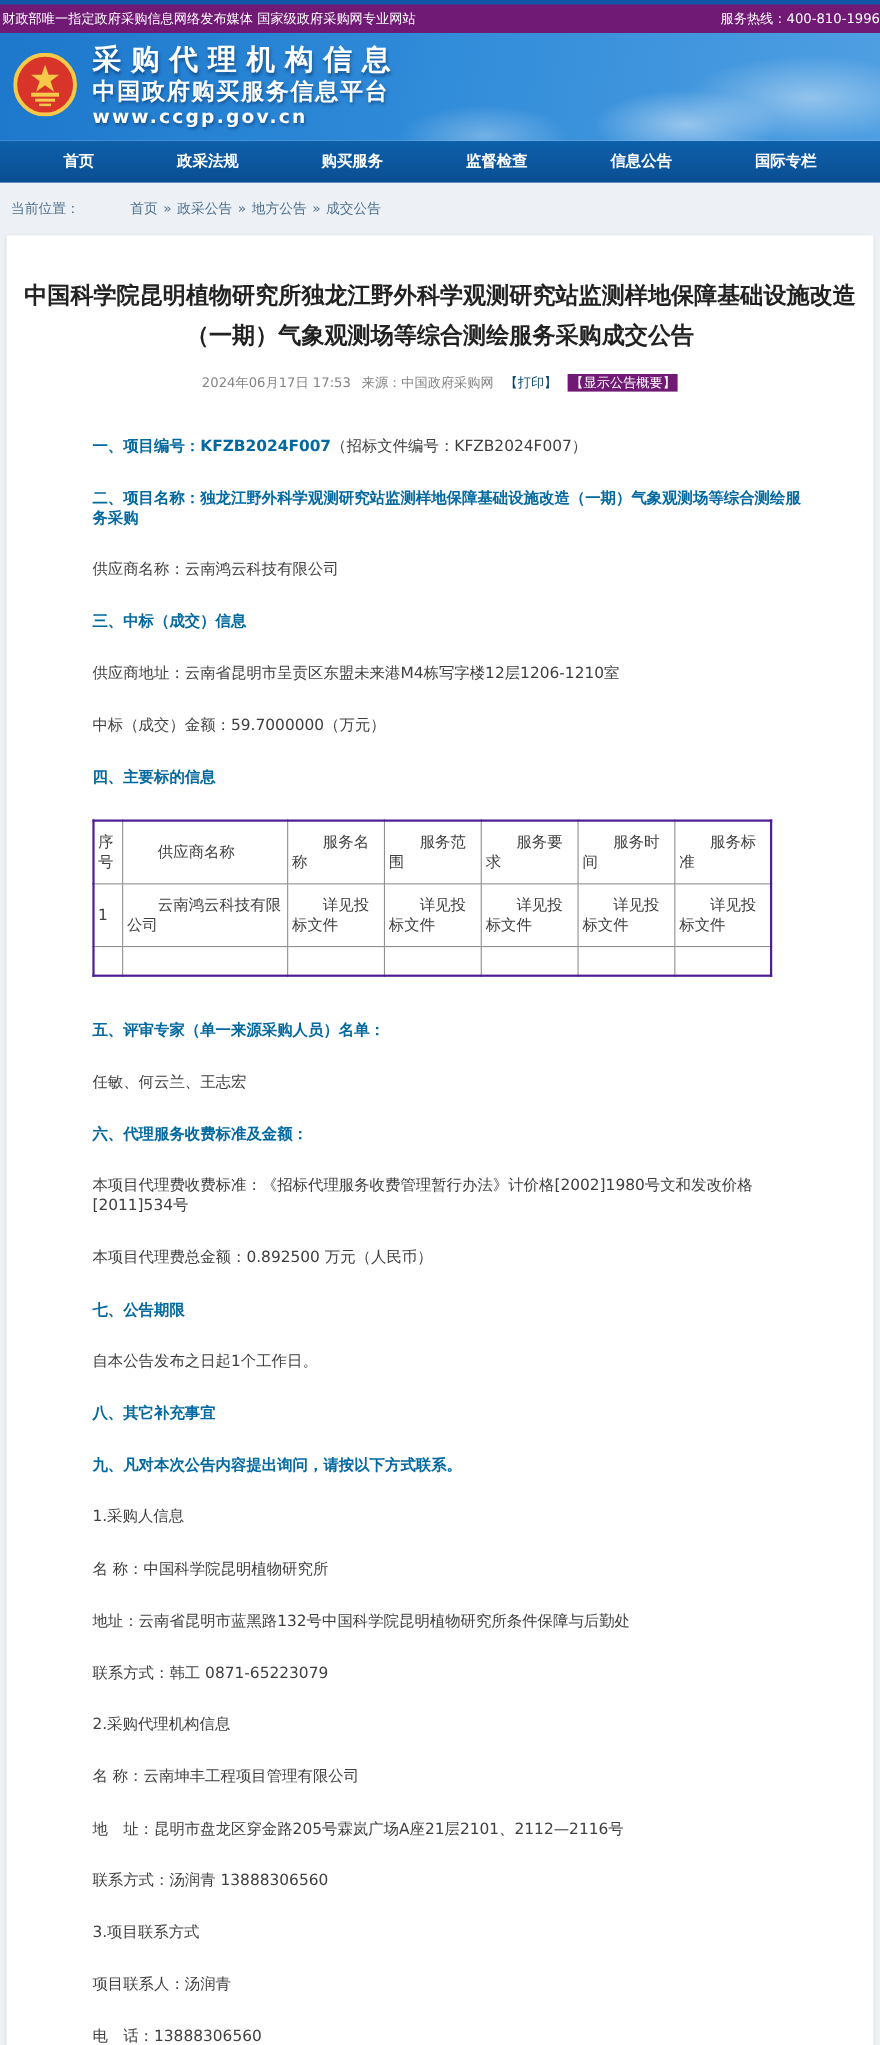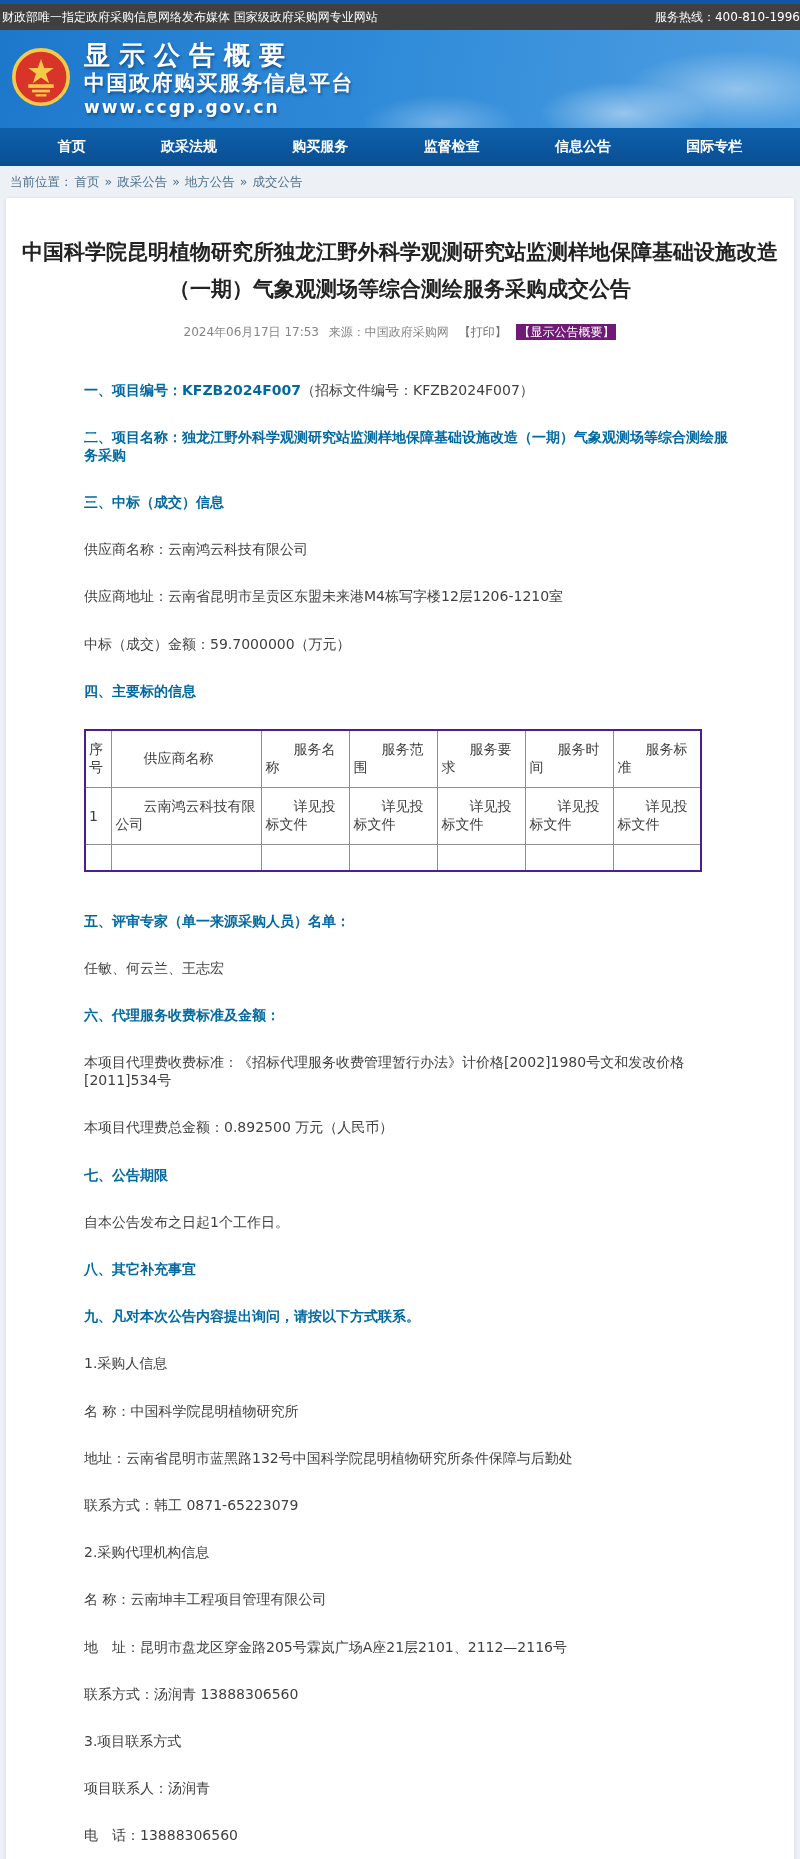--- a/index.html
+++ b/index.html
@@ -3,21 +3,21 @@
 <meta charset="utf-8">
 <style>
   * { margin:0; padding:0; box-sizing:border-box; }
   html,body { width:800px; }
   body {
     font-family:"DejaVu Sans","Liberation Sans",sans-serif;
     background:#edf1f5; color:#333; width:800px; min-height:1859px;
   }
   
   .topbar{
-    background:#404040; border-top:4px solid #0f57a6; height:30px;
+    background:#701a75; border-top:4px solid #0f57a6; height:30px;
     display:flex; align-items:center; justify-content:space-between;
     color:#fff; font-size:12px; padding:0 0 0 2px; overflow:hidden; white-space:nowrap;
   }
   
   .banner{
     height:98px; position:relative; overflow:hidden;
     background:
       radial-gradient(120px 45px at 78% 85%, rgba(255,255,255,.45), rgba(255,255,255,0) 70%),
       radial-gradient(160px 55px at 92% 60%, rgba(255,255,255,.40), rgba(255,255,255,0) 70%),
       radial-gradient(110px 40px at 55% 95%, rgba(255,255,255,.30), rgba(255,255,255,0) 70%),
@@ -29,36 +29,36 @@
   .site-name{ font-size:26px; font-weight:bold; letter-spacing:9px; line-height:1.15;}
   .site-sub { font-size:21px; font-weight:bold; letter-spacing:1.5px; line-height:1.2;}
   .site-url { font-size:17px; font-weight:bold; letter-spacing:2px; }
   
   .nav{
     height:38px; background:linear-gradient(#0e60ab,#0a4e92);
     display:flex; align-items:center; justify-content:space-around; padding:0 20px;
   }
   .nav a{ color:#fff; font-size:14px; font-weight:bold; text-decoration:none; }
   
-  .breadcrumb{ height:32px; display:flex; align-items:center; padding-left:10px;
-    font-size:12.5px; color:#50718f; }
+  .breadcrumb{ height:48px; display:flex; align-items:center; padding-left:10px;
+    font-size:12.5px; color:#50718f;gap:44px; }
   .breadcrumb a{ color:#50718f; text-decoration:none; margin:0 2px;}
   .breadcrumb .sep{ margin:0 3px; color:#50718f;}
   .crumb:last-child .sep{ display:none; }
   
   .card{
     background:#fff; margin:0 6px; box-shadow:0 1px 4px rgba(0,0,0,.12);
     padding:36px 0 82px 0;
   }
   .article-title{
     font-size:21px; font-weight:bold; color:#222; text-align:center;
     line-height:1.75; padding:0 14px; margin-bottom:16px;
   }
   .meta{ text-align:center; font-size:12px; color:#848484; margin-bottom:40px;}
-  .meta .print{ color:#737373; cursor:pointer; margin-left:6px; text-decoration:none;font-family:Liberation Mono, monospace;}
+  .meta .print{ color:#0c4a6e; cursor:pointer; margin-left:6px; text-decoration:none;font-family:Liberation Mono, monospace;}
   .meta .badge{
     background:#701a75; color:#fff; padding:1px 2px; margin-left:6px; cursor:pointer;
   }
   .body{ padding:0 55px 0 78px; }
   .blk{ font-size:14px; color:#3f3f3f; line-height:1.3; margin-bottom:29px; }
   .blk-h .blk-text{ font-weight:bold; color:#0369a1; }
   .blk-rest{ font-weight:normal; color:#3f3f3f; }
   
   table.items{
     border-collapse:collapse; border:2px solid #4c1d95; margin:0 0 40px 0;
@@ -83,21 +83,21 @@
   <span class="emblem">
     <svg width="58" height="58" viewBox="0 0 64 64" aria-hidden="true">
       <circle cx="32" cy="32" r="30" fill="#d8342a" stroke="#f7c948" stroke-width="4"></circle>
       <polygon fill="#f7c948" points="32,12 35.5,22 46,22 37.5,28.5 41,39 32,32.5 23,39 26.5,28.5 18,22 28.5,22"></polygon>
       <rect x="18" y="40" width="28" height="4" fill="#f7c948"></rect>
       <rect x="22" y="46" width="20" height="3" fill="#f7c948"></rect>
       <rect x="26" y="51" width="12" height="2.5" fill="#f7c948"></rect>
     </svg>
   </span>
   <div class="banner-text">
-    <div class="site-name">显示公告概要</div>
+    <div class="site-name">采购代理机构信息</div>
     <div class="site-sub">中国政府购买服务信息平台</div>
     <div class="site-url">www.ccgp.gov.cn</div>
   </div>
 </div>
 
 <div class="nav">
 
 <a href="#" class="nav-item">首页</a>
     <a href="#" class="nav-item">政采法规</a>
     <a href="#" class="nav-item">购买服务</a>
@@ -127,23 +127,23 @@
   </div>
 
   <div class="body">
 
     <div>
 
         <div class="blk blk-h"><span class="blk-text">一、项目编号：KFZB2024F007</span><span class="blk-rest">（招标文件编号：KFZB2024F007）</span></div>
 
         <div class="blk blk-h"><span class="blk-text">二、项目名称：独龙江野外科学观测研究站监测样地保障基础设施改造（一期）气象观测场等综合测绘服务采购</span><span class="blk-rest"></span></div>
 
+        <div class="blk blk-p"><span class="blk-text">供应商名称：云南鸿云科技有限公司</span><span class="blk-rest"></span></div>
+
         <div class="blk blk-h"><span class="blk-text">三、中标（成交）信息</span><span class="blk-rest"></span></div>
-
-        <div class="blk blk-p"><span class="blk-text">供应商名称：云南鸿云科技有限公司</span><span class="blk-rest"></span></div>
 
         <div class="blk blk-p"><span class="blk-text">供应商地址：云南省昆明市呈贡区东盟未来港M4栋写字楼12层1206-1210室</span><span class="blk-rest"></span></div>
 
         <div class="blk blk-p"><span class="blk-text">中标（成交）金额：59.7000000（万元）</span><span class="blk-rest"></span></div>
 
         <div class="blk blk-h"><span class="blk-text">四、主要标的信息</span><span class="blk-rest"></span></div>
       </div>
 
     <table class="items">
       <colgroup>

